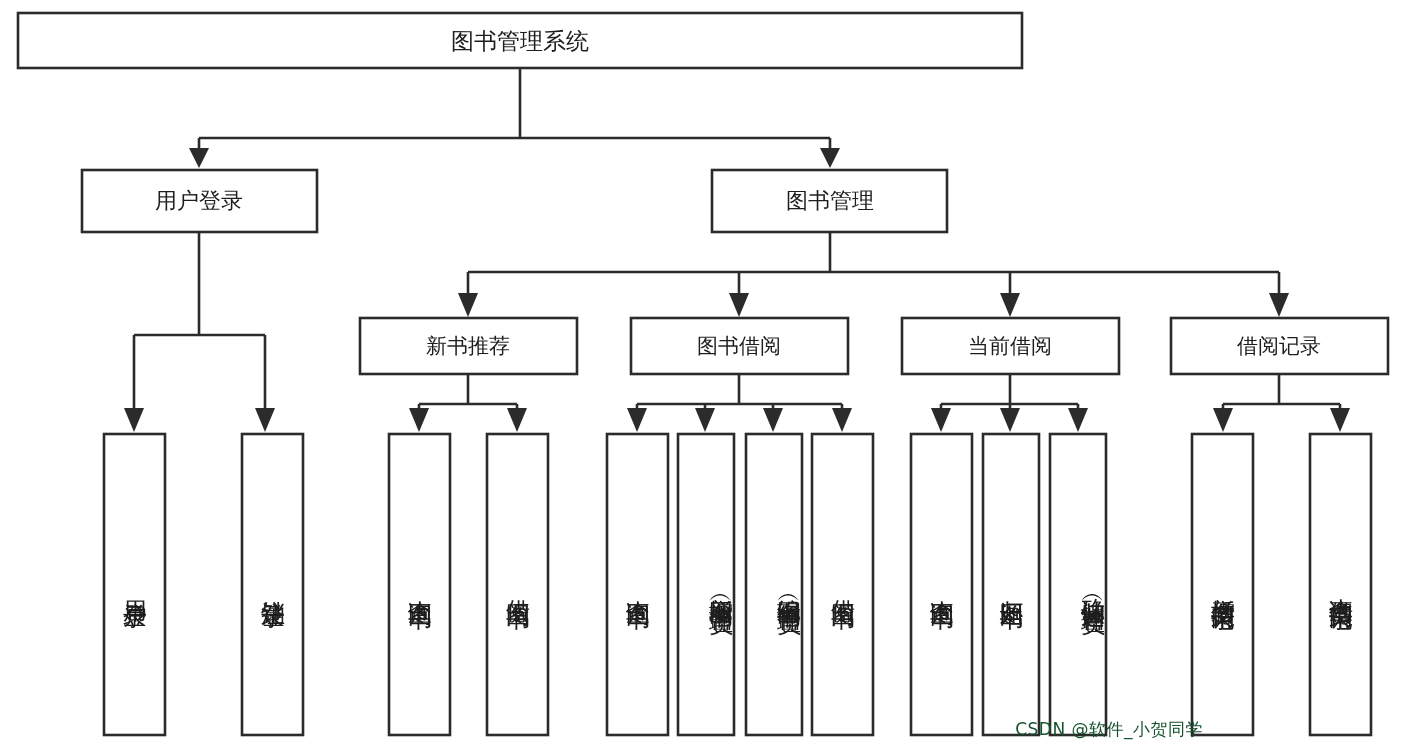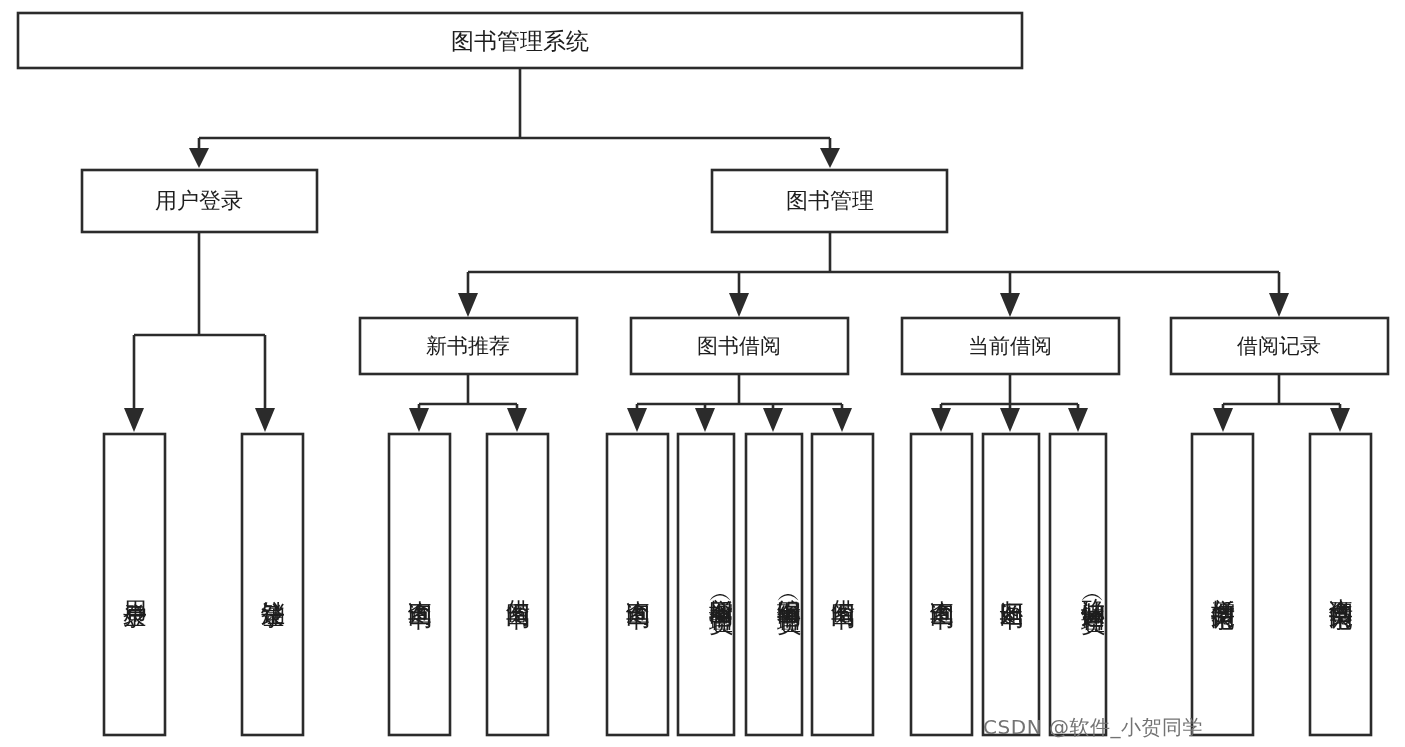--- a/index.html
+++ b/index.html
@@ -65,22 +65,22 @@
     color: #1d1d1d;
     white-space: nowrap;
     pointer-events: none;
     user-select: none;
   }
   #watermark {
     position: absolute;
     right: 10px;
     bottom: 6px;
     font-family: "DejaVu Sans", "Liberation Sans", sans-serif;
-    font-size: 20px;
-    color: #737373;
+    font-size: 17px;
+    color: #14532d;
     letter-spacing: 0.5px;
     white-space: nowrap;
   }
 </style>
 </head>
 <body>
 
 <div id="diagram-root">
 
   <svg id="flow-svg" viewBox="0 0 1405 747">

